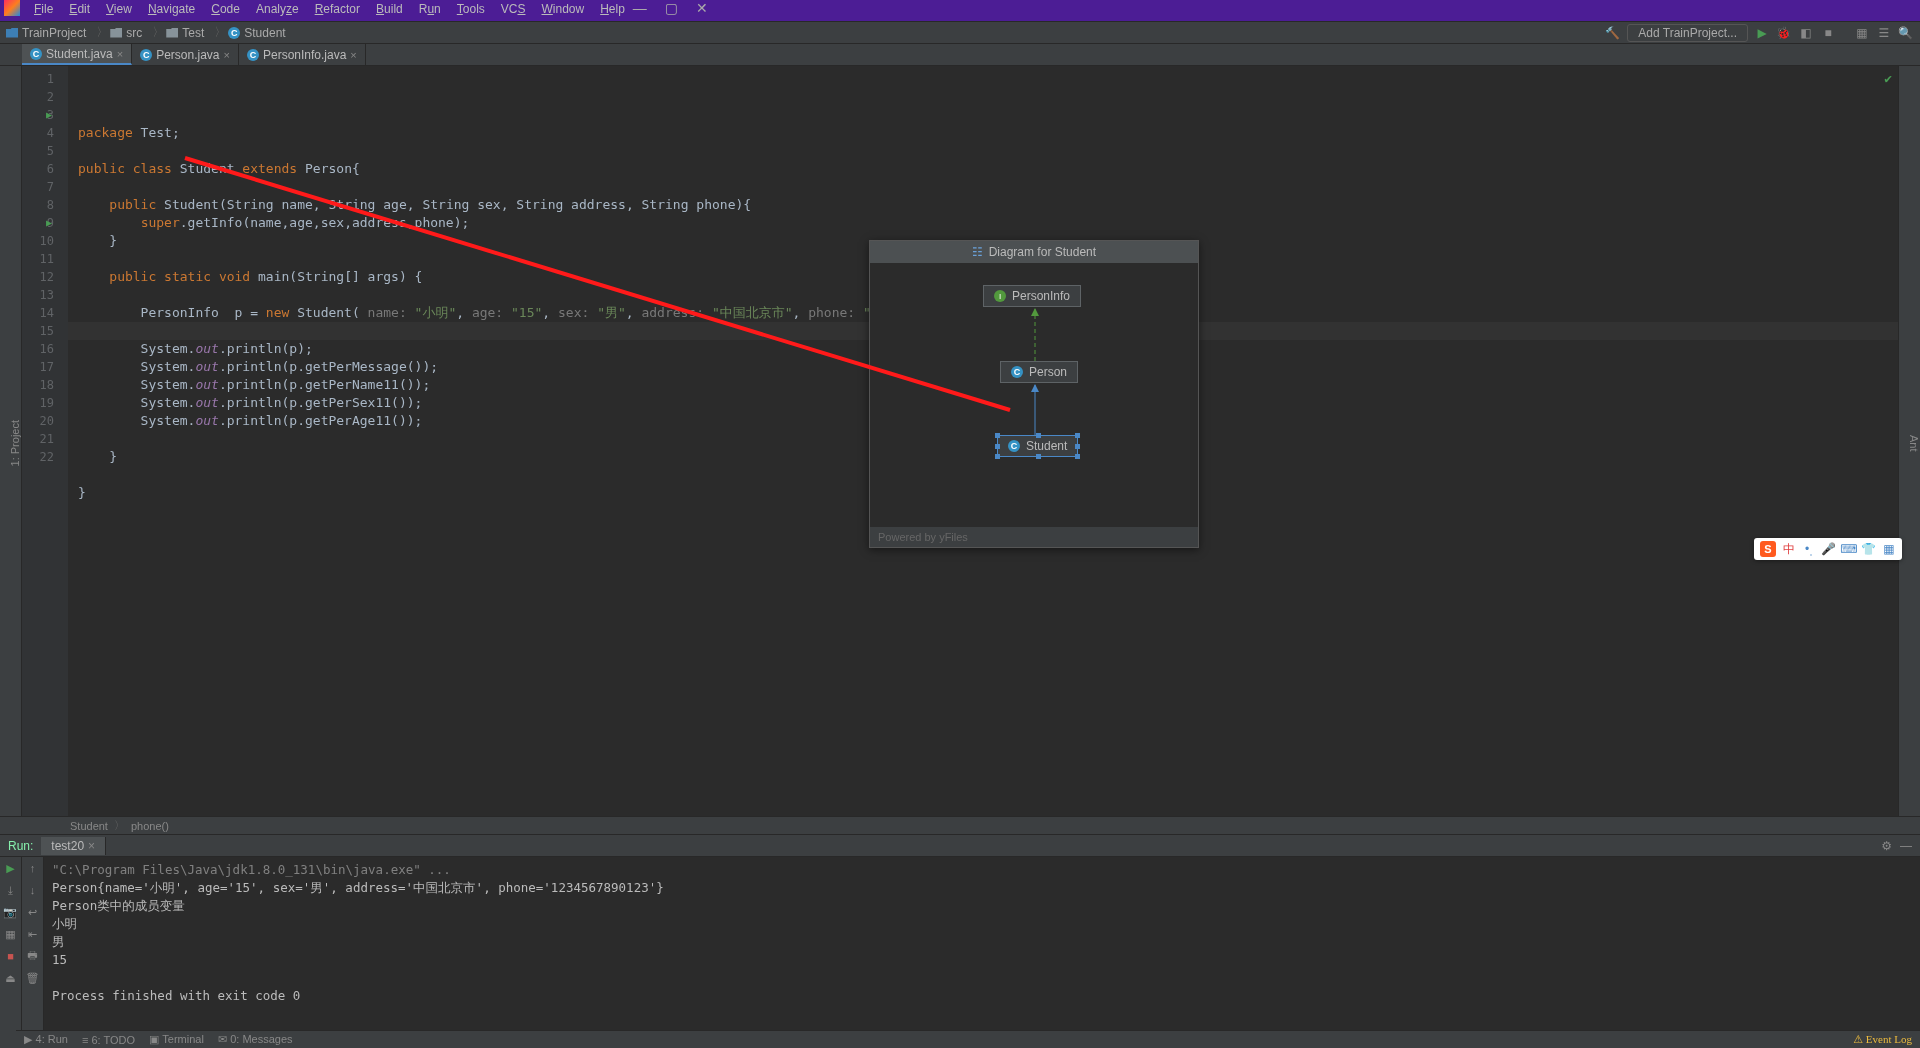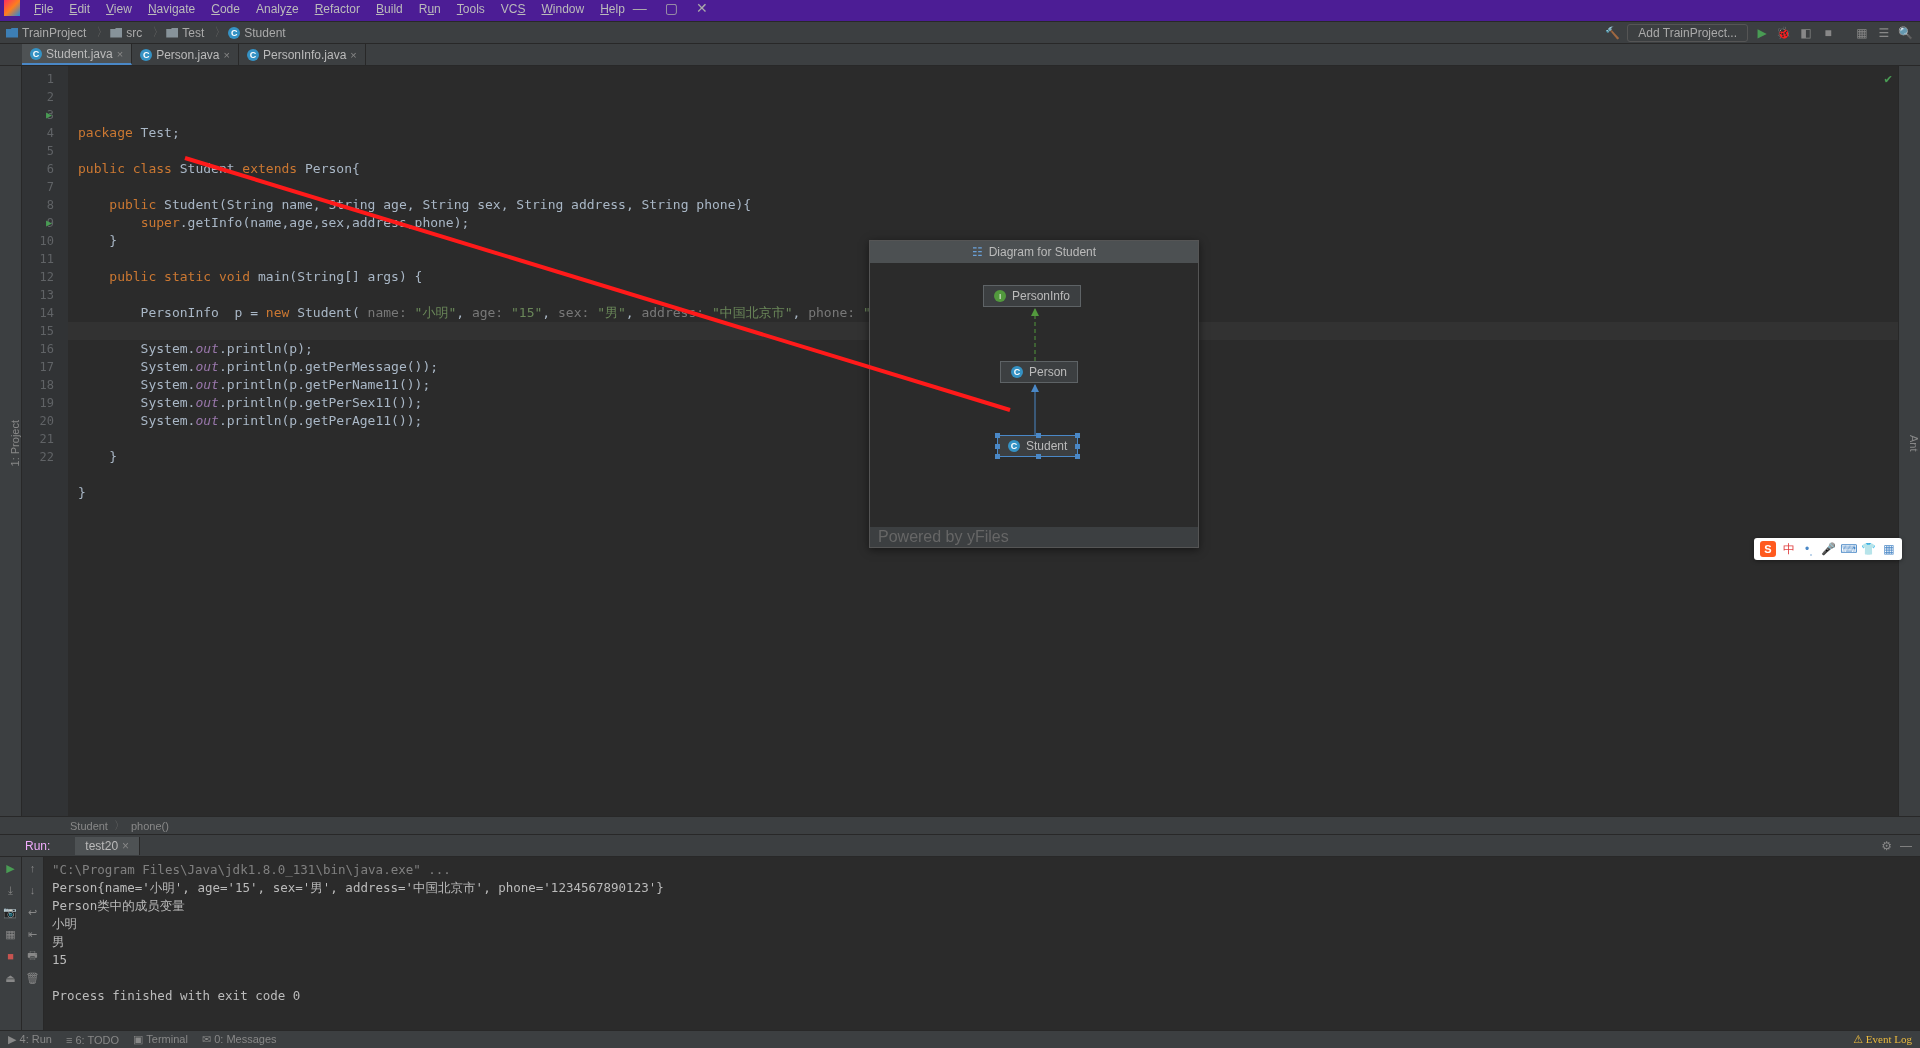--- a/index.html
+++ b/index.html
@@ -144,49 +144,49 @@
   border: 1px solid #555;
   box-shadow: 0 2px 8px rgba(0,0,0,0.5);
   display:flex; flex-direction:column;
 }
 .diagram-title { height: 22px; background: #4c5052; display:flex; align-items:center; justify-content:center; gap:6px; color:#bbb; }
 .diagram-body { flex:1; background:#2b2b2b; position:relative; }
 .uml-box { position:absolute; border:1px solid #5e6366; background:#3c3f41; padding:3px 10px; display:flex; align-items:center; gap:6px; color:#bbb; font-size:12px; }
 .uml-box.selected { border-color:#4a88c7; }
 .handle { position:absolute; width:5px; height:5px; background:#4a88c7; }
 .iface-icon { width:12px; height:12px; border-radius:50%; background:#52993d; display:inline-flex; align-items:center; justify-content:center; font-size:8px; color:#fff; }
-.diagram-footer { height:20px; display:flex; align-items:center; padding-left:8px; color:#666; font-size:16px; }
+.diagram-footer { height:20px; display:flex; align-items:center; padding-left:8px; color:#666; font-size:11px; }
 
 
 .anno-svg { position:absolute; left:0; top:0; pointer-events:none; }
 
 
 .run-panel {
   height: 196px;
   background: #2b2b2b;
   border-top: 1px solid #282828;
   display:flex; flex-direction:column;
 }
 .run-header { height:22px; background:#3c3f41; display:flex; align-items:center; color:#bbb; border-bottom:1px solid #282828; }
-.run-header .label { padding: 0 25px; color:#f0abfc; }
+.run-header .label { padding: 0 8px; color:#86efac; }
 .run-tab { background:#4e5254; padding: 2px 10px; display:flex; align-items:center; gap:4px; border-right:1px solid #282828; }
 .run-header .rtools { margin-left:auto; display:flex; gap:8px; padding-right:8px; color:#888; }
 .run-body { flex:1; display:flex; }
 .run-left { width:22px; background:#3c3f41; border-right:1px solid #282828; display:flex; flex-direction:column; align-items:center; gap:8px; padding-top:4px; }
 .run-left2 { width:22px; background:#3c3f41; border-right:1px solid #282828; display:flex; flex-direction:column; align-items:center; gap:8px; padding-top:4px; }
 .rico { width:14px; height:14px; color:#888; display:flex; align-items:center; justify-content:center; font-size:11px; cursor:pointer; }
 .rico.green { color:#499c54; }
 .rico.red { color:#c75450; }
 .console { flex:1; padding:4px 8px; font-family:Consolas,monospace; font-size:12.5px; line-height:18px; color:#bbbbbb; white-space:pre; }
 .console .cmd { color:#808080; }
 
 
 .bottom-toolbar {
   height: 18px; background:#3c3f41; border-top:1px solid #282828;
-  display:flex; align-items:center; gap:14px; padding:0 8px; color:#888; font-size:11px;
+  display:flex; align-items:center; gap:14px; padding:0 8px; color:#888; font-size:11px;margin-left:16px;
 }
 .bottom-toolbar .spacer { flex:1; }
 .event-log { color:#ecbb3e;font-family:Liberation Serif, serif; }
 
 
 .ime-bar {
   position: absolute;
   right: 18px; top: 538px;
   height: 22px;
   background: #fff;

